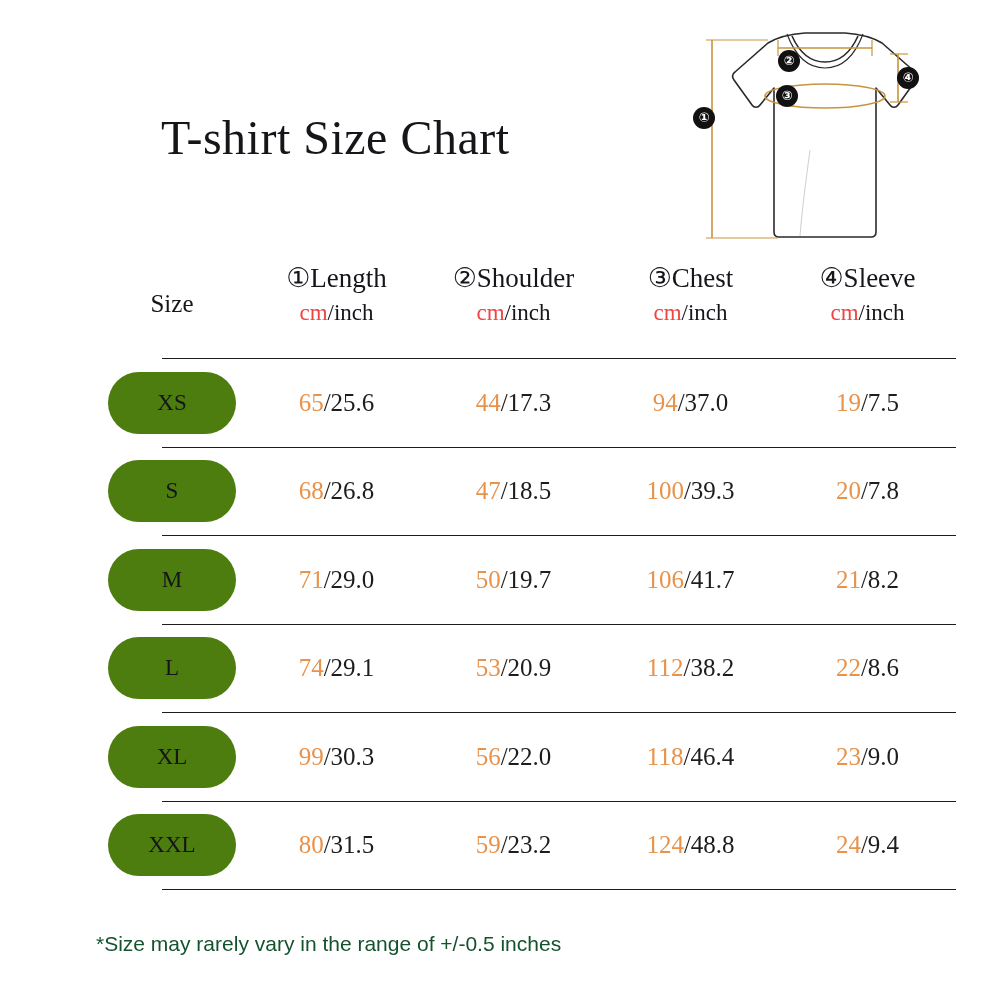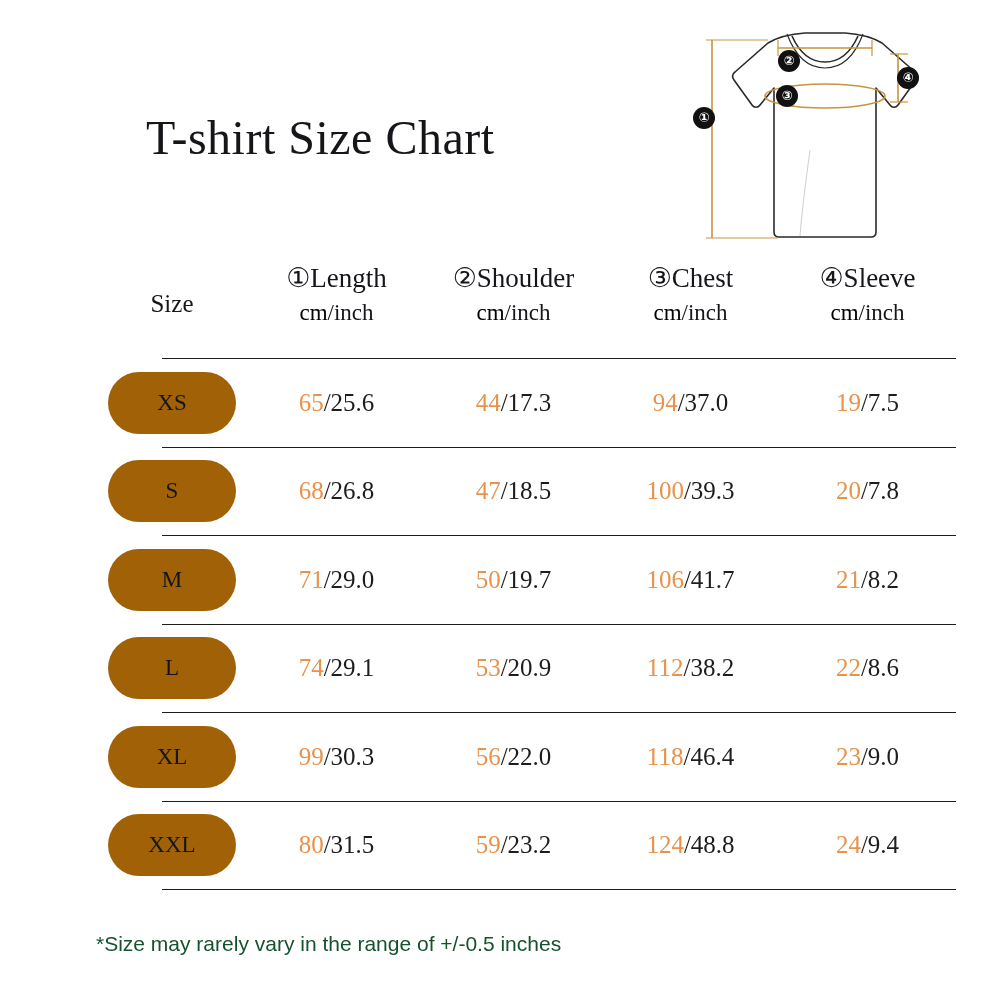--- a/index.html
+++ b/index.html
@@ -12,21 +12,21 @@
     height: 1000px;
     position: relative;
     font-family: "Liberation Serif", serif;
     color: #1a1a1a;
     overflow: hidden;
   }
 
   
   .title {
     position: absolute;
-    left: 146px;
+    left: 161px;
     top: 110px;
     font-family: "Liberation Serif", serif;
     font-size: 48px;
     letter-spacing: 0.5px;
     color: #16161a;
   }
 
   
   .diagram {
     position: absolute;
@@ -78,21 +78,21 @@
   }
   .col-head .h-main {
     font-size: 27px;
     white-space: nowrap;
   }
   .col-head .h-sub {
     font-size: 23px;
     margin-top: 6px;
   }
   .cm {
-    color: #000000;
+    color: #ef4444;
   }
 
   .row {
     display: flex;
     align-items: center;
     height: 87.5px;
     border-top: 1.5px solid #1c1c1c;
     position: relative;
   }
   .row.first { border-top: 1.5px solid #1c1c1c; }
@@ -100,21 +100,21 @@
   .size-cell {
     width: 152px;
     display: flex;
     align-items: center;
     justify-content: center;
   }
   .pill {
     width: 128px;
     height: 62px;
     border-radius: 31px;
-    background: #a16207;
+    background: #4d7c0f;
     color: #15151a;
     font-size: 23px;
     display: flex;
     align-items: center;
     justify-content: center;
     font-family: "Liberation Serif", serif;
   }
   .val-cell {
     flex: 1;
     text-align: center;

